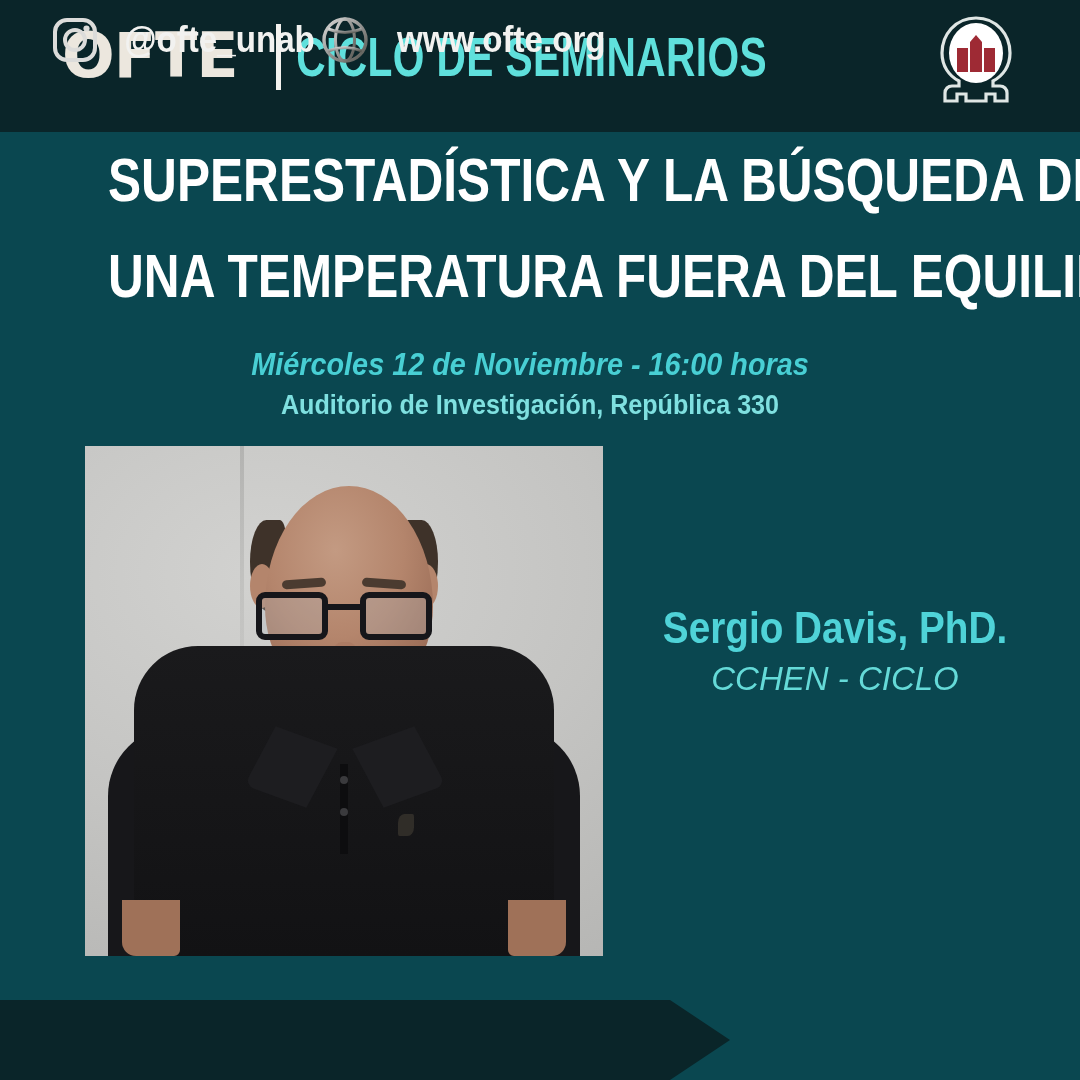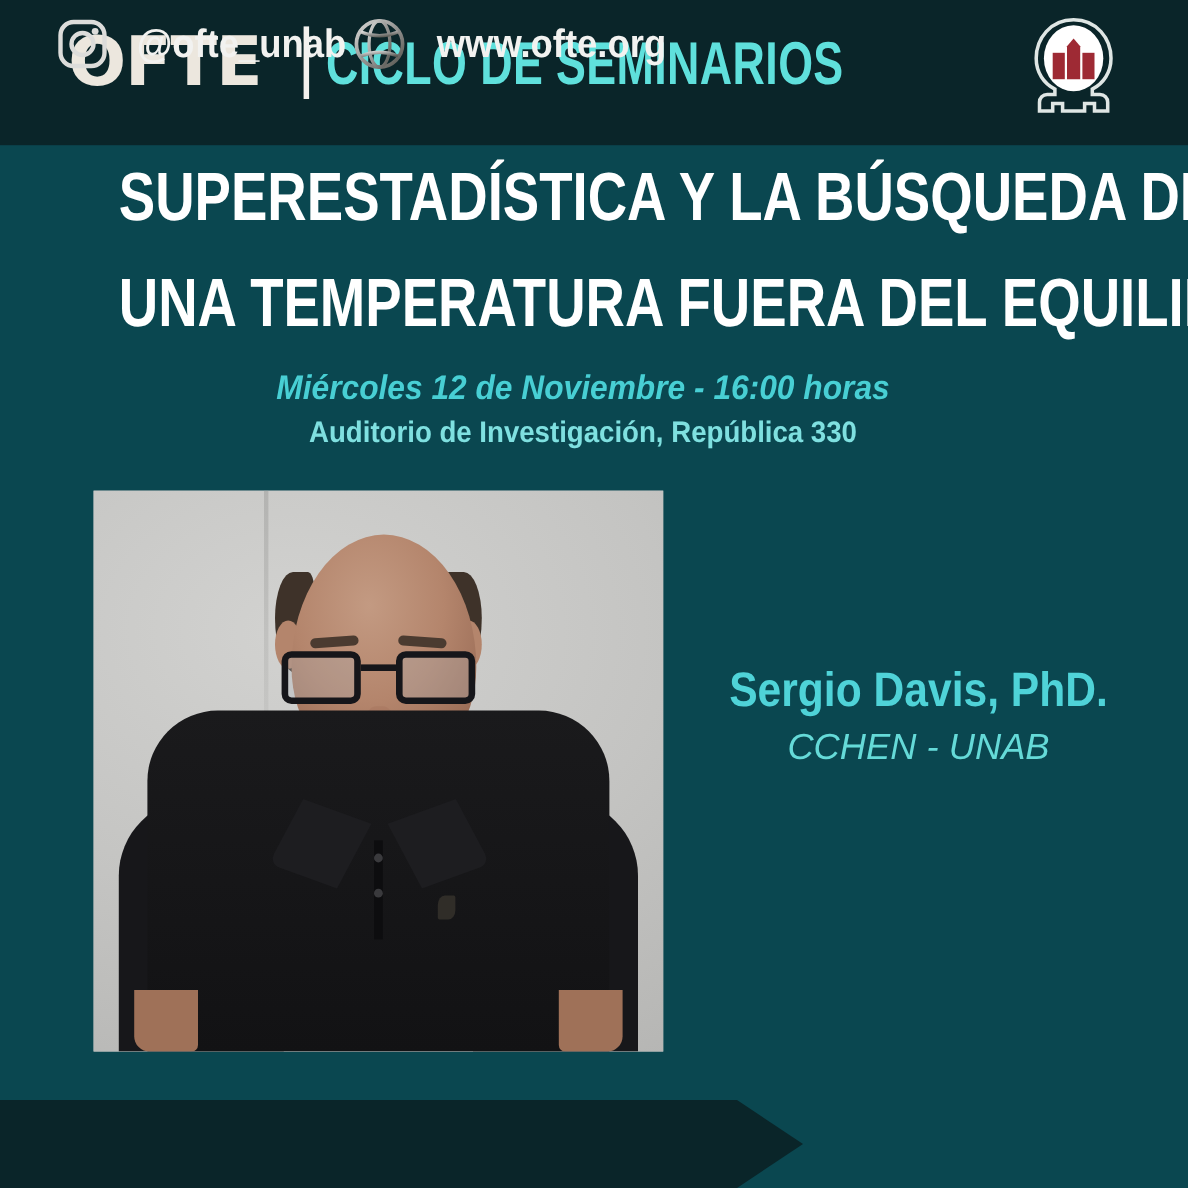--- a/index.html
+++ b/index.html
@@ -66,21 +66,21 @@
     color: #ffffff;
     font-size: 62px;
     line-height: 96px;
     letter-spacing: 0px;
     white-space: nowrap;
     transform: scaleX(0.80);
   }
 
   
   .meta-block {
-    position: absolute; left: 0; top: 332px;
+    position: absolute; left: 0; top: 344px;
     width: 1060px; text-align: center;
   }
   .meta-date {
     font-family: "Liberation Sans", sans-serif;
     font-weight: 700; font-style: italic;
     font-size: 31px; line-height: 42px;
     color: #48cfd4;
     transform: scaleX(0.93);
     white-space: nowrap;
   }
@@ -327,21 +327,21 @@
     <div class="ph-placket"></div>
     <div class="ph-btn1"></div>
     <div class="ph-btn2"></div>
     <div class="ph-logo"></div>
     <div class="ph-arm-l"></div>
     <div class="ph-arm-r"></div>
   </div>
 
   <div class="speaker-block">
     <div class="speaker-name">Sergio Davis, PhD.</div>
-    <div class="speaker-affil">CCHEN - UNAB</div>
+    <div class="speaker-affil">CCHEN - CICLO</div>
   </div>
 
   <div class="footer-banner"></div>
 
   <div class="footer-item insta">
     <span class="ig-icon">
       <svg viewBox="0 0 46 46" width="46" height="46">
         <rect x="3" y="3" width="40" height="40" rx="12" ry="12" fill="none" stroke="#dcdcda" stroke-width="4"></rect>
         <circle cx="23" cy="23" r="10" fill="none" stroke="#dcdcda" stroke-width="4"></circle>
         <circle cx="34.5" cy="11.5" r="3.1" fill="#dcdcda"></circle>

